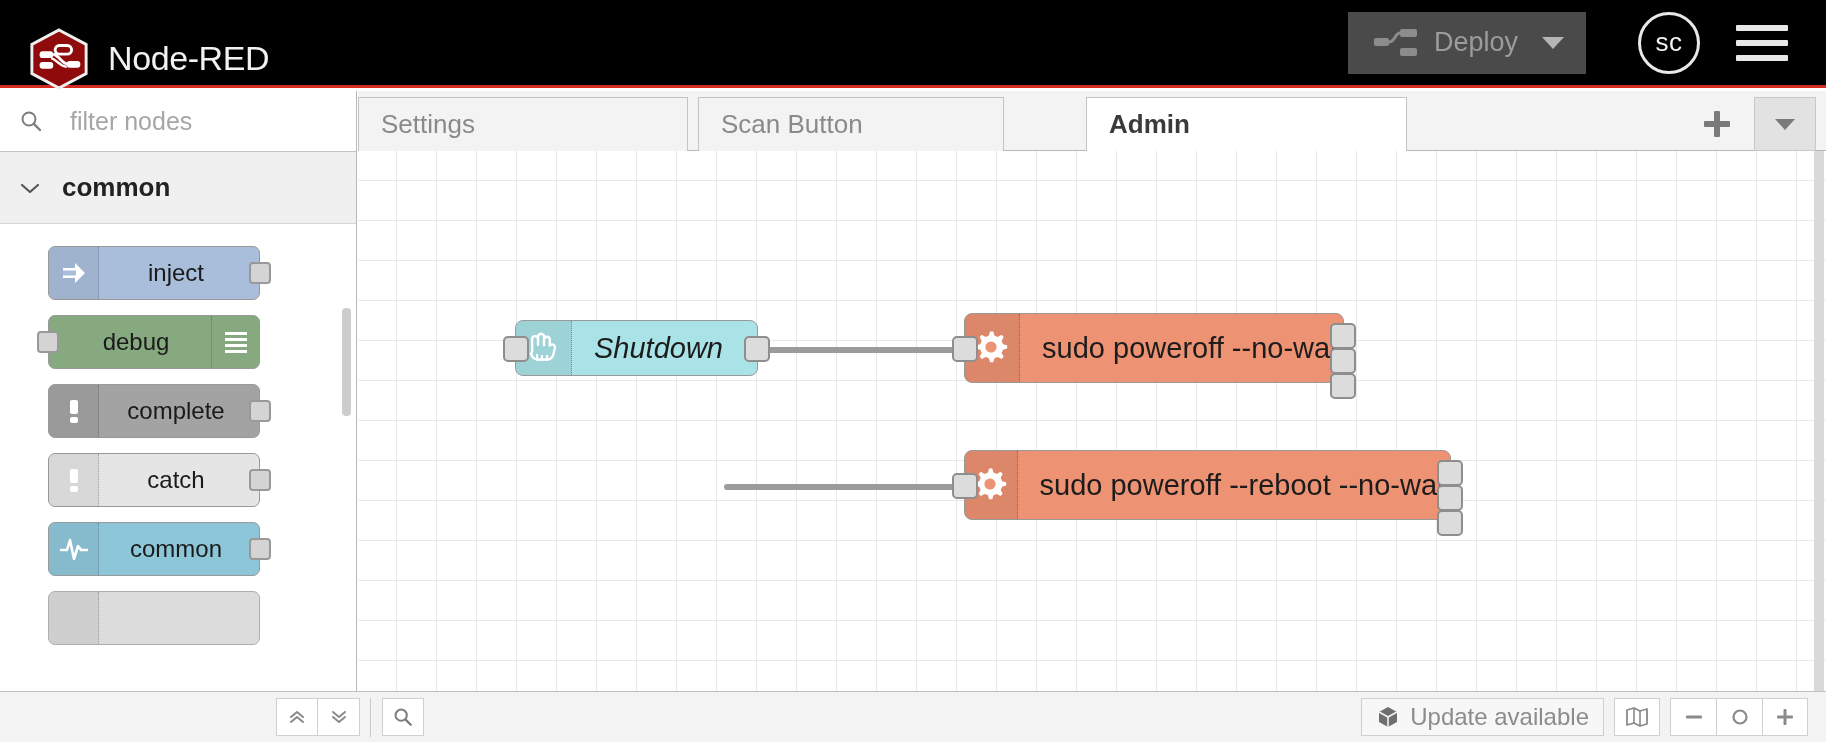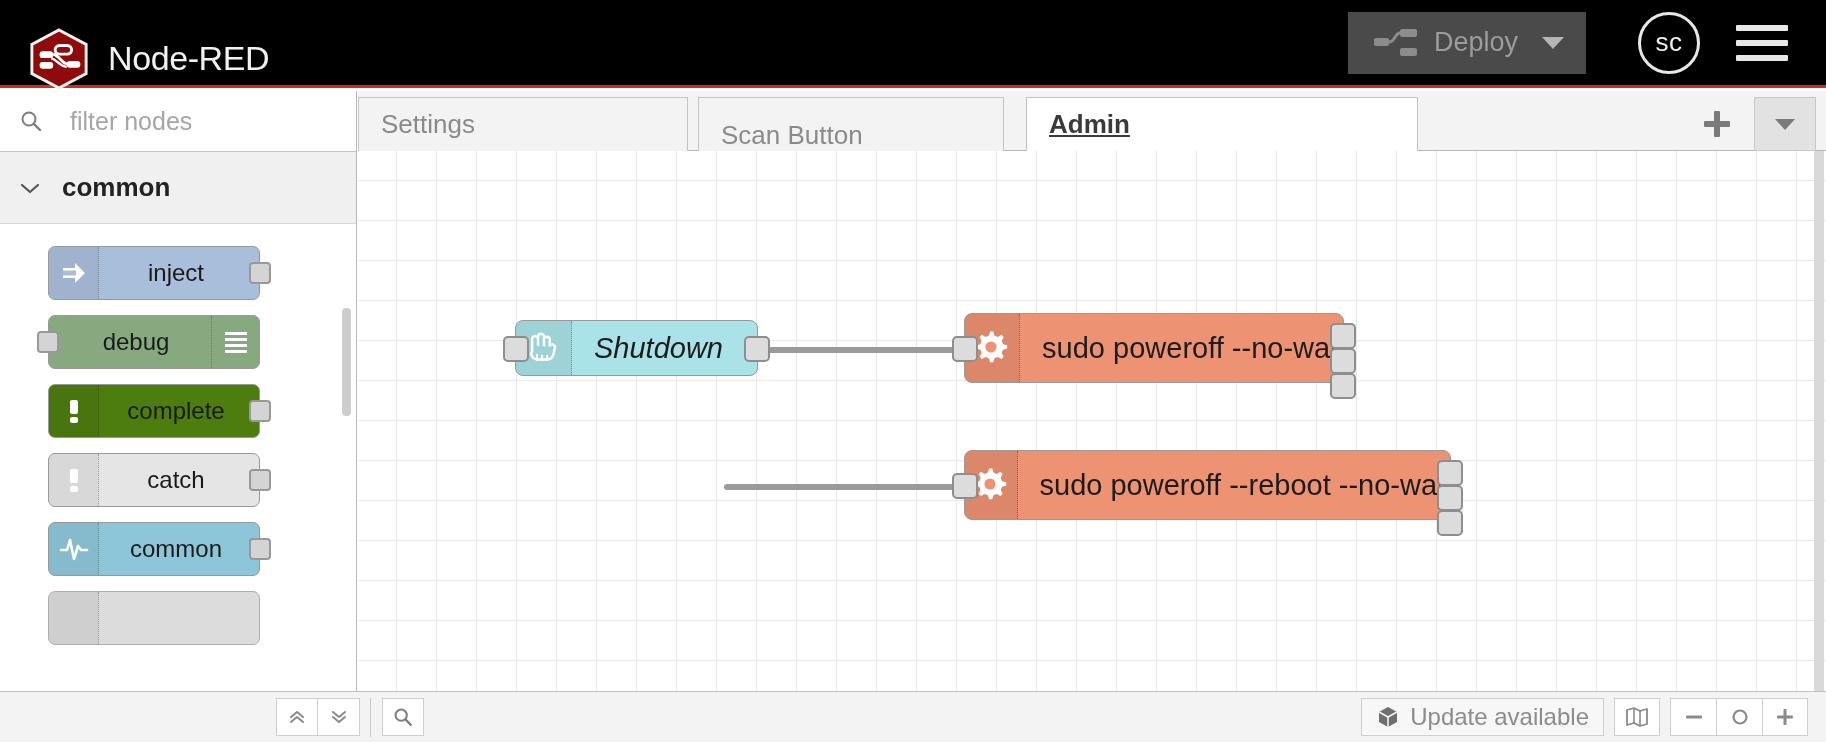--- a/index.html
+++ b/index.html
@@ -318,21 +318,21 @@
         <div class="pnode-menu">
           <svg viewBox="0 0 26 22">
             <rect x="2" y="1" width="22" height="3" fill="#fff"></rect>
             <rect x="2" y="7" width="22" height="3" fill="#fff"></rect>
             <rect x="2" y="13" width="22" height="3" fill="#fff"></rect>
             <rect x="2" y="19" width="22" height="3" fill="#fff"></rect>
           </svg>
         </div>
       </div>
 
-      <div class="pnode" style="top:160px; background:#4d7c0f;">
+      <div class="pnode" style="top:160px; background:#a3a3a3;">
         <div class="pnode-icon">
           <svg viewBox="0 0 30 30">
             <rect x="11" y="4" width="8" height="14" rx="2" fill="#fff"></rect>
             <rect x="11" y="21" width="8" height="6" rx="2" fill="#fff"></rect>
           </svg>
         </div>
         <span class="pnode-label">complete</span>
         <span class="port out"></span>
       </div>
 
@@ -363,24 +363,24 @@
       </div>
 
       <div id="palette-scroll"></div>
     </div>
   </div>
 
   <div id="tabbar">
     <div class="tab" style="left:0px; width:330px;">
       <span>Settings</span>
     </div>
-    <div class="tab" style="left:340px; width:306px;align-items:flex-end;">
+    <div class="tab" style="left:340px; width:306px;">
       <span>Scan Button</span>
     </div>
-    <div class="tab active" style="left:668px; width:392px;text-decoration:underline;">
+    <div class="tab active" style="left:728px; width:321px;">
       <span>Admin</span>
     </div>
 
     <div id="tab-add">
       <svg viewBox="0 0 30 30">
         <rect x="12" y="2" width="6" height="26" rx="1" fill="#7a7a7a"></rect>
         <rect x="2" y="12" width="26" height="6" rx="1" fill="#7a7a7a"></rect>
       </svg>
     </div>
 

